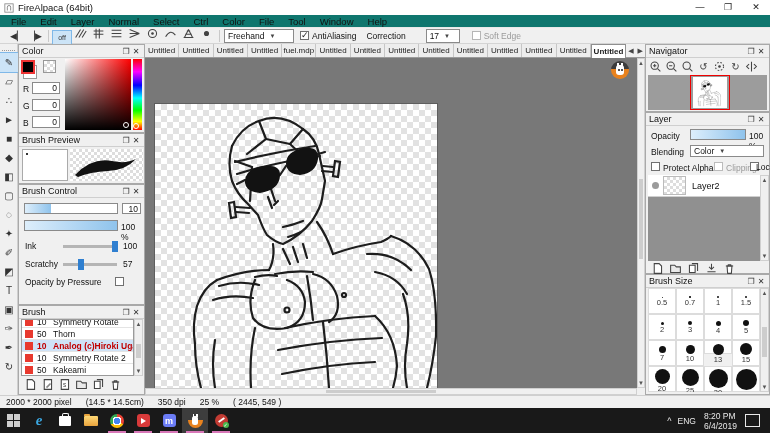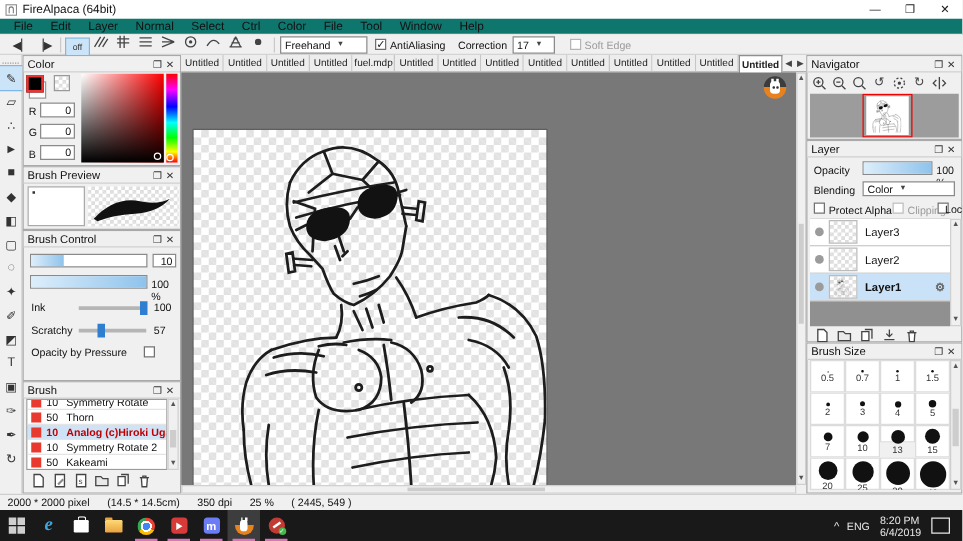--- a/index.html
+++ b/index.html
@@ -211,21 +211,21 @@
   <span class="tsep"></span>
   <span class="dd" style="width:62px">
       <span>Freehand</span>
       <span class="ar">▼</span>
     </span>
   <span style="width:6px"></span>
   <span class="cb checked"></span>
   <span class="lbl" style="margin-left:3px">AntiAliasing</span>
   <span style="width:10px"></span>
   <span class="lbl">Correction</span>
-  <span class="dd" style="width:26px;margin-left:4px">
+  <span class="dd" style="width:26px;margin-left:20px">
       <span>17</span>
       <span class="ar">▼</span>
     </span>
   <span style="width:12px"></span>
   <span class="cb" style="border-color:#b5b5b5"></span>
   <span class="lbl dis" style="margin-left:3px">Soft Edge</span>
 </div>
 
 <div class="abs" id="toolstrip">
     <div class="grip"></div>
@@ -514,34 +514,21 @@
   <span class="abs lbl" style="left:17px;top:50px">Protect Alpha</span>
   <span class="cb abs" style="left:68px;top:49px;border-color:#bbb"></span>
   <span class="abs lbl dis" style="left:80px;top:50px">Clipping</span>
 
   <span class="cb abs" style="left:104px;top:49px"></span>
 
   <div class="abs" style="left:2px;top:62px;width:112px;height:86px;background:#909090;overflow:hidden" id="layerlist">
       <div class="layerrow">
         <span class="eyedot"></span>
         <span class="lthumb checker-sm"></span>
-        <span>Layer3</span>
-      </div>
-      <div class="layerrow">
-        <span class="eyedot"></span>
-        <span class="lthumb checker-sm"></span>
         <span>Layer2</span>
-      </div>
-      <div class="layerrow sel">
-        <span class="eyedot"></span>
-        <span class="lthumb checker-sm"><svg width="21" height="17" viewBox="20 0 242 284" preserveAspectRatio="xMidYMid meet" style="opacity:.7">
-            <use href="#sk"></use>
-          </svg></span>
-        <span>Layer1</span>
-        <span style="margin-left:auto;margin-right:4px;color:#666">⚙</span>
       </div>
     </div>
   <div class="sbar" style="left:114px;top:62px;width:9px;height:86px">
     <div class="sarrow" style="top:0">▲</div>
       <div class="sarrow" style="bottom:0">▼</div>
   </div>
   <div class="abs" style="left:4px;top:149px;display:flex;gap:3px" id="layerfooter">
       <span class="footico">
         <svg width="13" height="13" viewBox="0 0 16 16" fill="none" stroke="#444" stroke-width="1.3">
           <path d="M4 2h6l3 3v9H4z" fill="#fff"></path>

